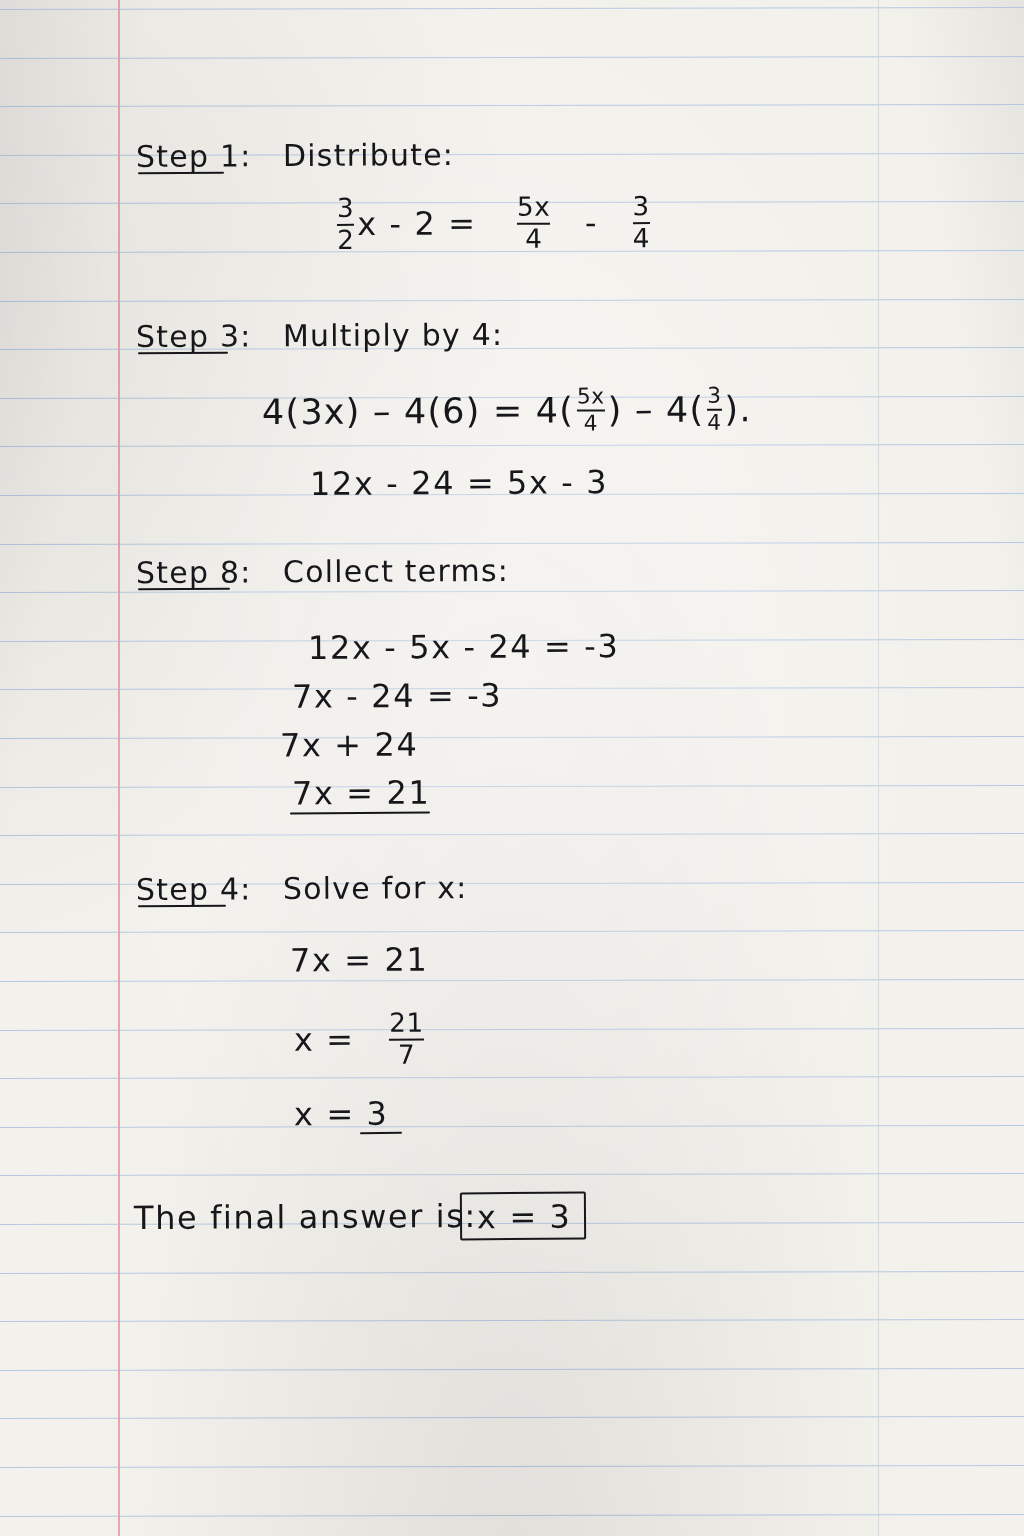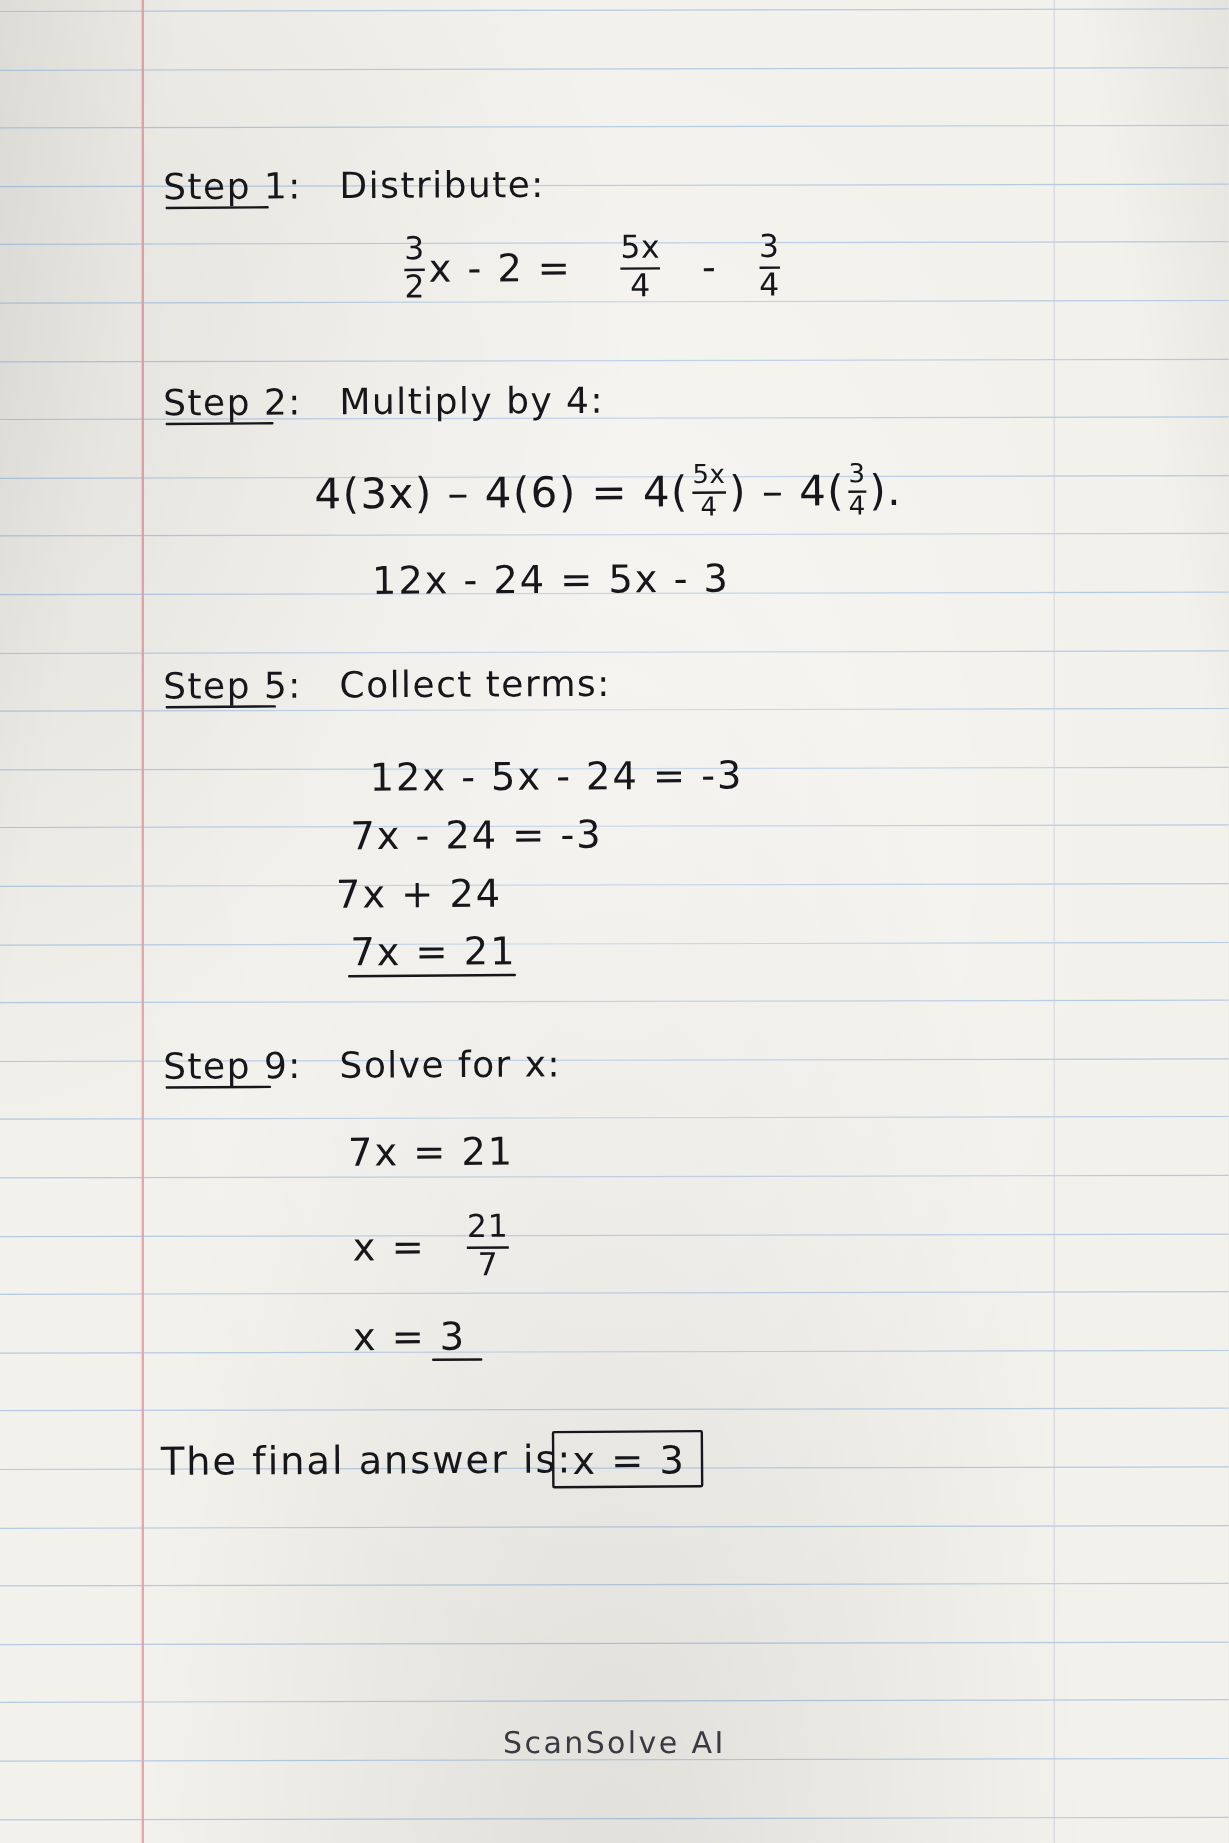--- a/index.html
+++ b/index.html
@@ -213,55 +213,55 @@
       <span>-</span>
       <span style="display:inline-block;width:8px;"></span>
       <span class="frac">
         <span class="num">3</span>
         <span class="bar"></span>
         <span class="den">4</span>
       </span>
     </div>
 
     <div class="hw step" style="left:136px; top:318px;">
-      <span>Step 2</span><span>:</span>
+      <span>Step 3</span><span>:</span>
       <span style="display:inline-block;width:10px;"></span>
       <span>Multiply by 4:</span>
     </div>
     <div class="underline" style="left:138px; top:352px; width:90px;"></div>
 
     <div class="hw big" style="left:262px; top:388px;">
       <span>4(3x) – 4(6)  =  4(</span><span class="frac small">
         <span class="num">5x</span>
         <span class="bar"></span>
         <span class="den">4</span>
       </span><span>) – 4(</span><span class="frac small">
         <span class="num">3</span>
         <span class="bar"></span>
         <span class="den">4</span>
       </span><span>).</span>
     </div>
 
     <div class="hw eq" style="left:310px; top:464px;">12x - 24  =  5x - 3</div>
 
     <div class="hw step" style="left:136px; top:554px;">
-      <span>Step 5</span><span>:</span>
+      <span>Step 8</span><span>:</span>
       <span style="display:inline-block;width:10px;"></span>
       <span>Collect terms:</span>
     </div>
     <div class="underline" style="left:138px; top:588px; width:92px;"></div>
 
     <div class="hw eq" style="left:308px; top:628px;">12x - 5x - 24 = -3</div>
     <div class="hw eq" style="left:292px; top:677px;">7x - 24 = -3</div>
     <div class="hw eq" style="left:280px; top:726px;">7x + 24</div>
     <div class="hw eq" style="left:292px; top:774px;">7x = 21</div>
     <div class="underline" style="left:290px; top:812px; width:140px;"></div>
 
     <div class="hw step" style="left:136px; top:871px;">
-      <span>Step 9</span><span>:</span>
+      <span>Step 4</span><span>:</span>
       <span style="display:inline-block;width:10px;"></span>
       <span>Solve for x:</span>
     </div>
     <div class="underline" style="left:138px; top:905px; width:88px;"></div>
 
     <div class="hw eq" style="left:290px; top:941px;">7x = 21</div>
 
     <div class="hw eq" style="left:294px; top:1012px;">
       <span>x =</span>
       <span style="display:inline-block;width:8px;"></span>
@@ -274,15 +274,14 @@
 
     <div class="hw eq" style="left:294px; top:1095px;">x =  3</div>
     <div class="underline" style="left:360px; top:1132px; width:42px;"></div>
 
     <div class="hw eq" style="left:134px; top:1198px;">The final answer is:</div>
     <div class="answer-box" style="left:460px; top:1192px; width:122px; height:44px;"></div>
     <div class="hw eq" style="left:477px; top:1198px;">x = 3</div>
 
   </div>
 
-  <div id="footer" style="top:1438px;">ScanSolve AI</div>
 
 </div>
 
 </body></html>

